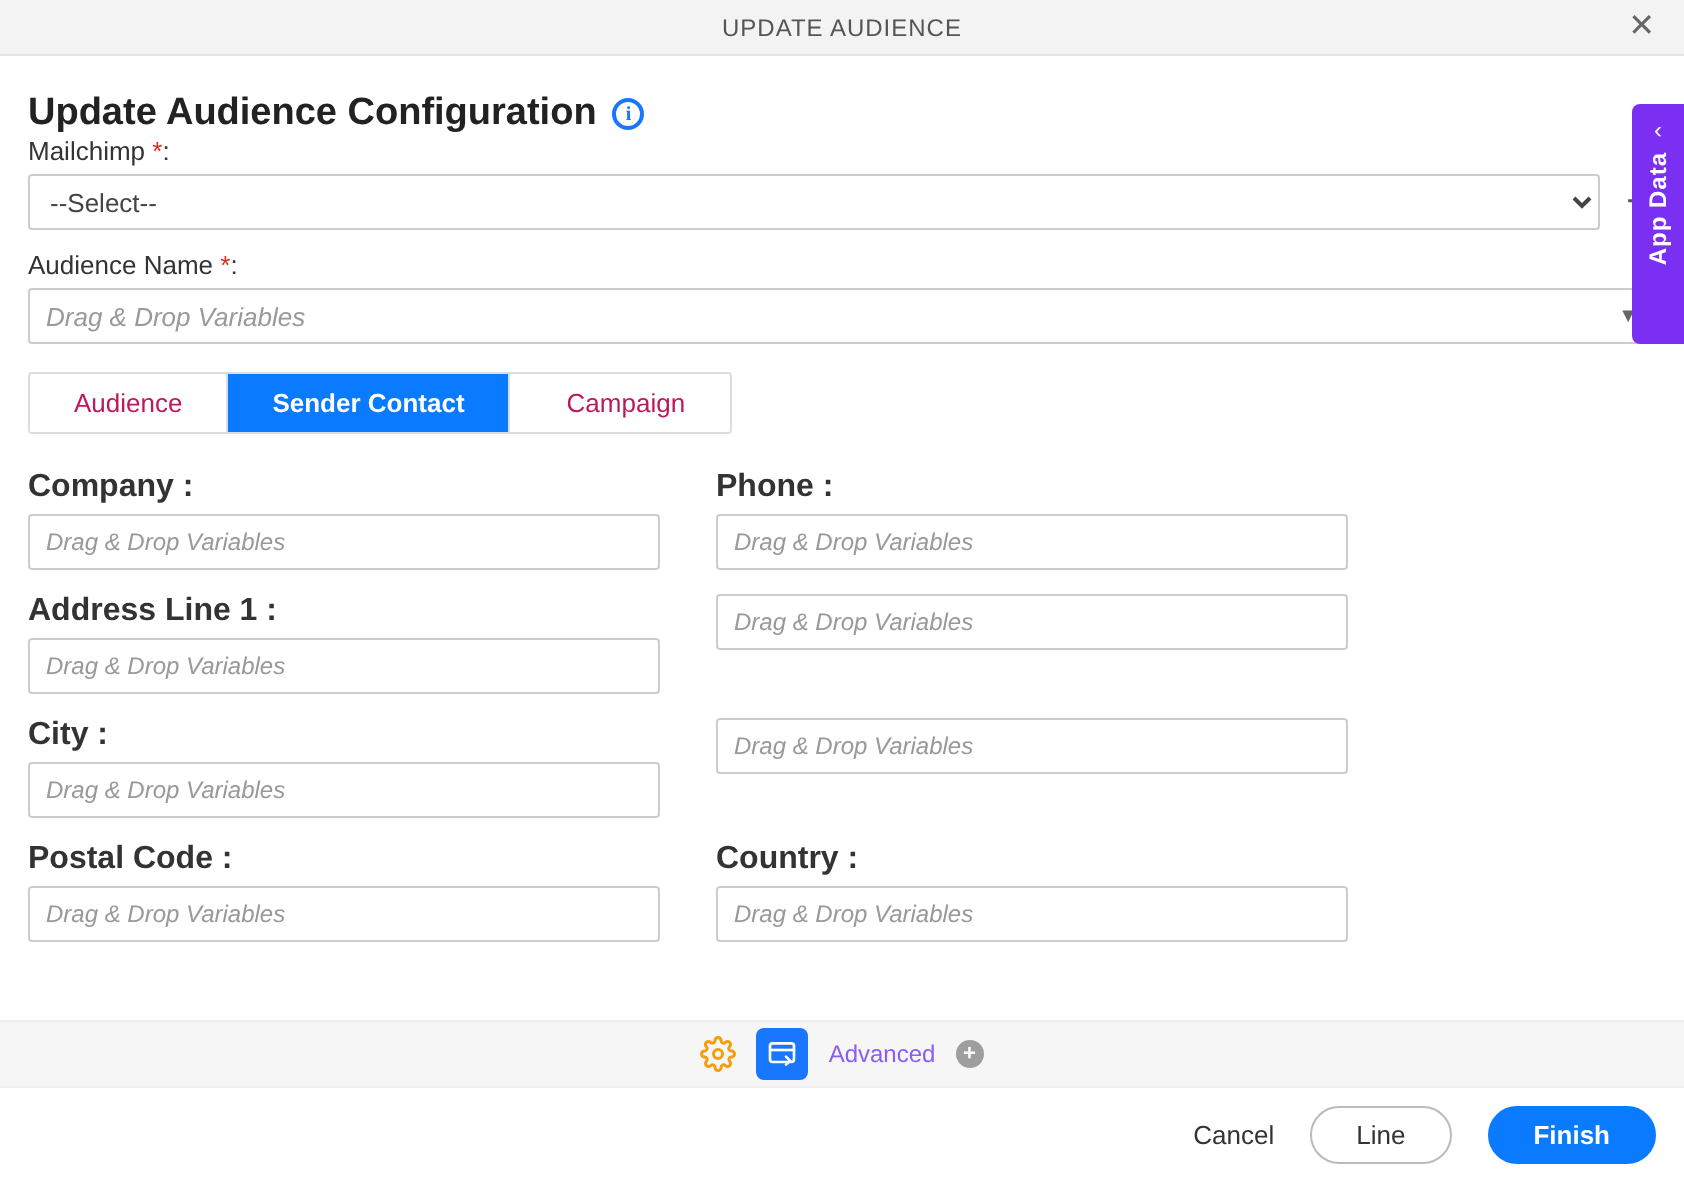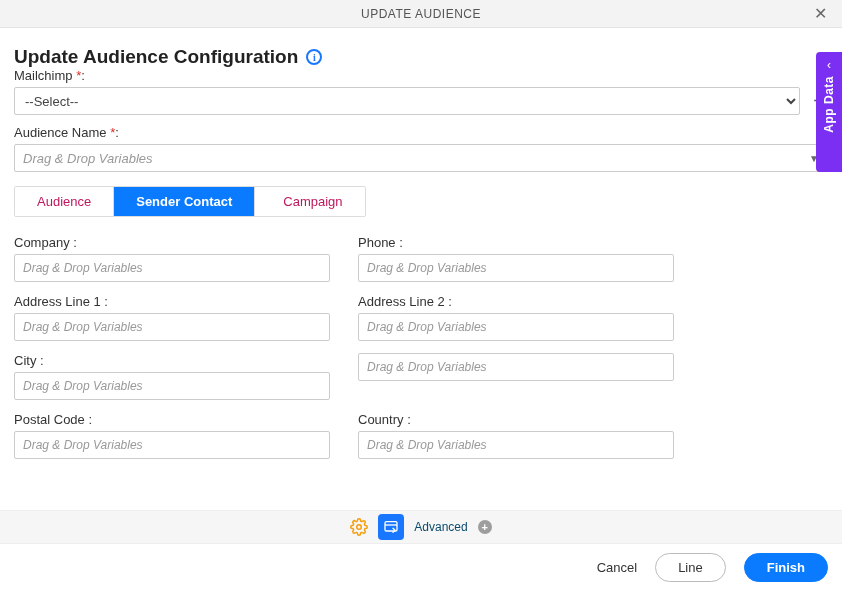--- a/index.html
+++ b/index.html
@@ -113,22 +113,22 @@
   .form-grid {
     display:grid;
     grid-template-columns: 1fr 1fr;
     column-gap: 28px;
     row-gap: 12px;
     margin-top:18px;
     max-width: 660px;
   }
   .form-cell label {
     display:block;
-    font-size:13px;
-    font-weight:400;
+    font-size:16px;
+    font-weight:700;
     color:#333;
     margin-bottom:4px;
   }
   .dd-input {
     width:100%;
     height:28px;
     border:1px solid #ccc;
     border-radius:2px;
     padding:0 8px;
     font-size:12px;
@@ -144,21 +144,21 @@
     bottom:48px;
     height:34px;
     background:#f6f6f6;
     border-top:1px solid #eee;
     border-bottom:1px solid #eee;
     display:flex;
     align-items:center;
     justify-content:center;
     gap:10px;
   }
-  .footer-bar .adv-label { font-size:12px; color:#0c4a6e; }
+  .footer-bar .adv-label { font-size:12px; color:#8b5cf6; }
   .gear-icon, .panel-icon, .plus-circle {
     display:inline-flex; align-items:center; justify-content:center;
   }
   .panel-icon {
     width:26px; height:26px;
     background:#1976ff;
     border-radius:4px;
     color:#fff;
   }
   .plus-circle {
@@ -282,21 +282,20 @@
     <div class="form-cell">
       <label>Phone :</label>
       <input class="dd-input" type="text" placeholder="Drag &amp; Drop Variables" style="">
     </div>
 
     <div class="form-cell">
       <label>Address Line 1 :</label>
       <input class="dd-input" type="text" placeholder="Drag &amp; Drop Variables" style="">
     </div>
     <div class="form-cell">
-      <label>Address Line 2 :</label>
       <input class="dd-input" type="text" placeholder="Drag &amp; Drop Variables" style="">
     </div>
 
     <div class="form-cell">
       <label>City :</label>
       <input class="dd-input" type="text" placeholder="Drag &amp; Drop Variables" style="">
     </div>
     <div class="form-cell">
       <input class="dd-input" type="text" placeholder="Drag &amp; Drop Variables" style="">
     </div>

